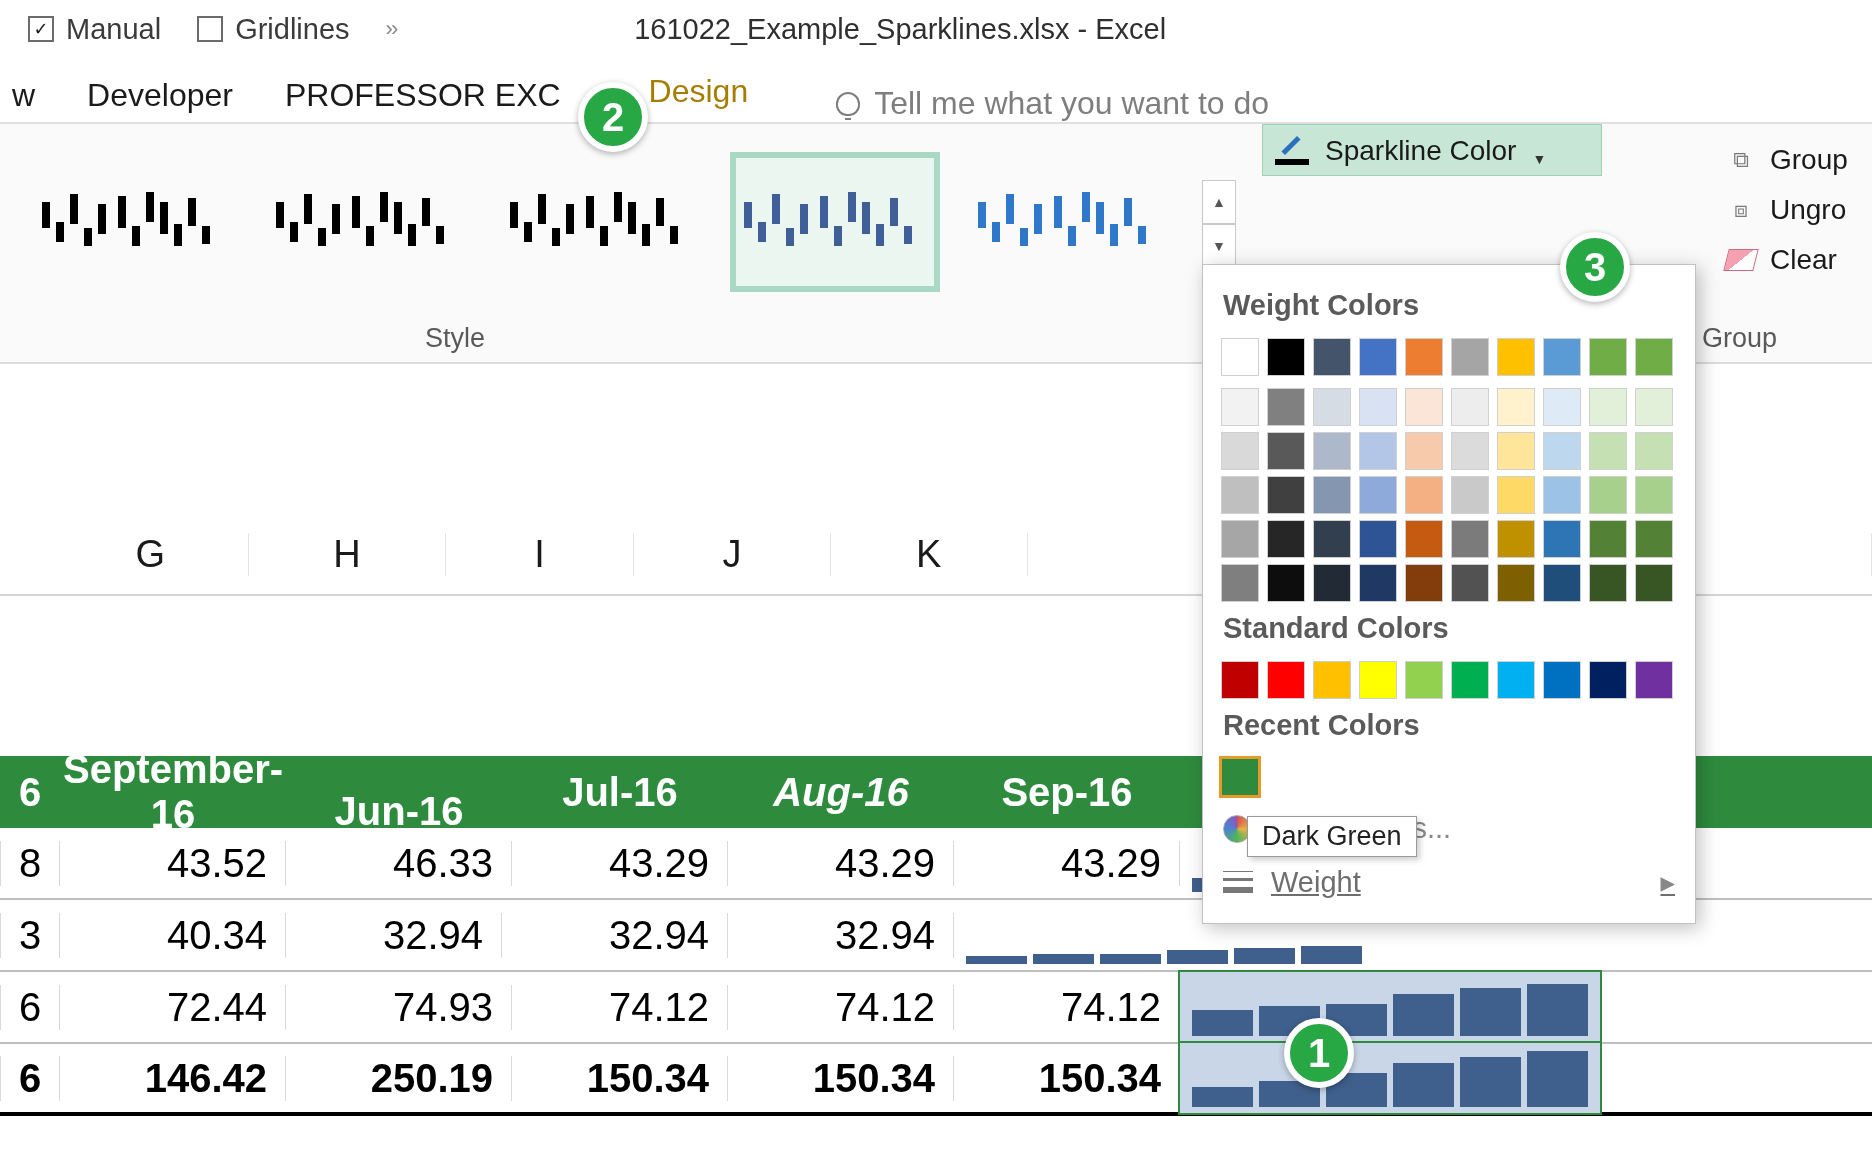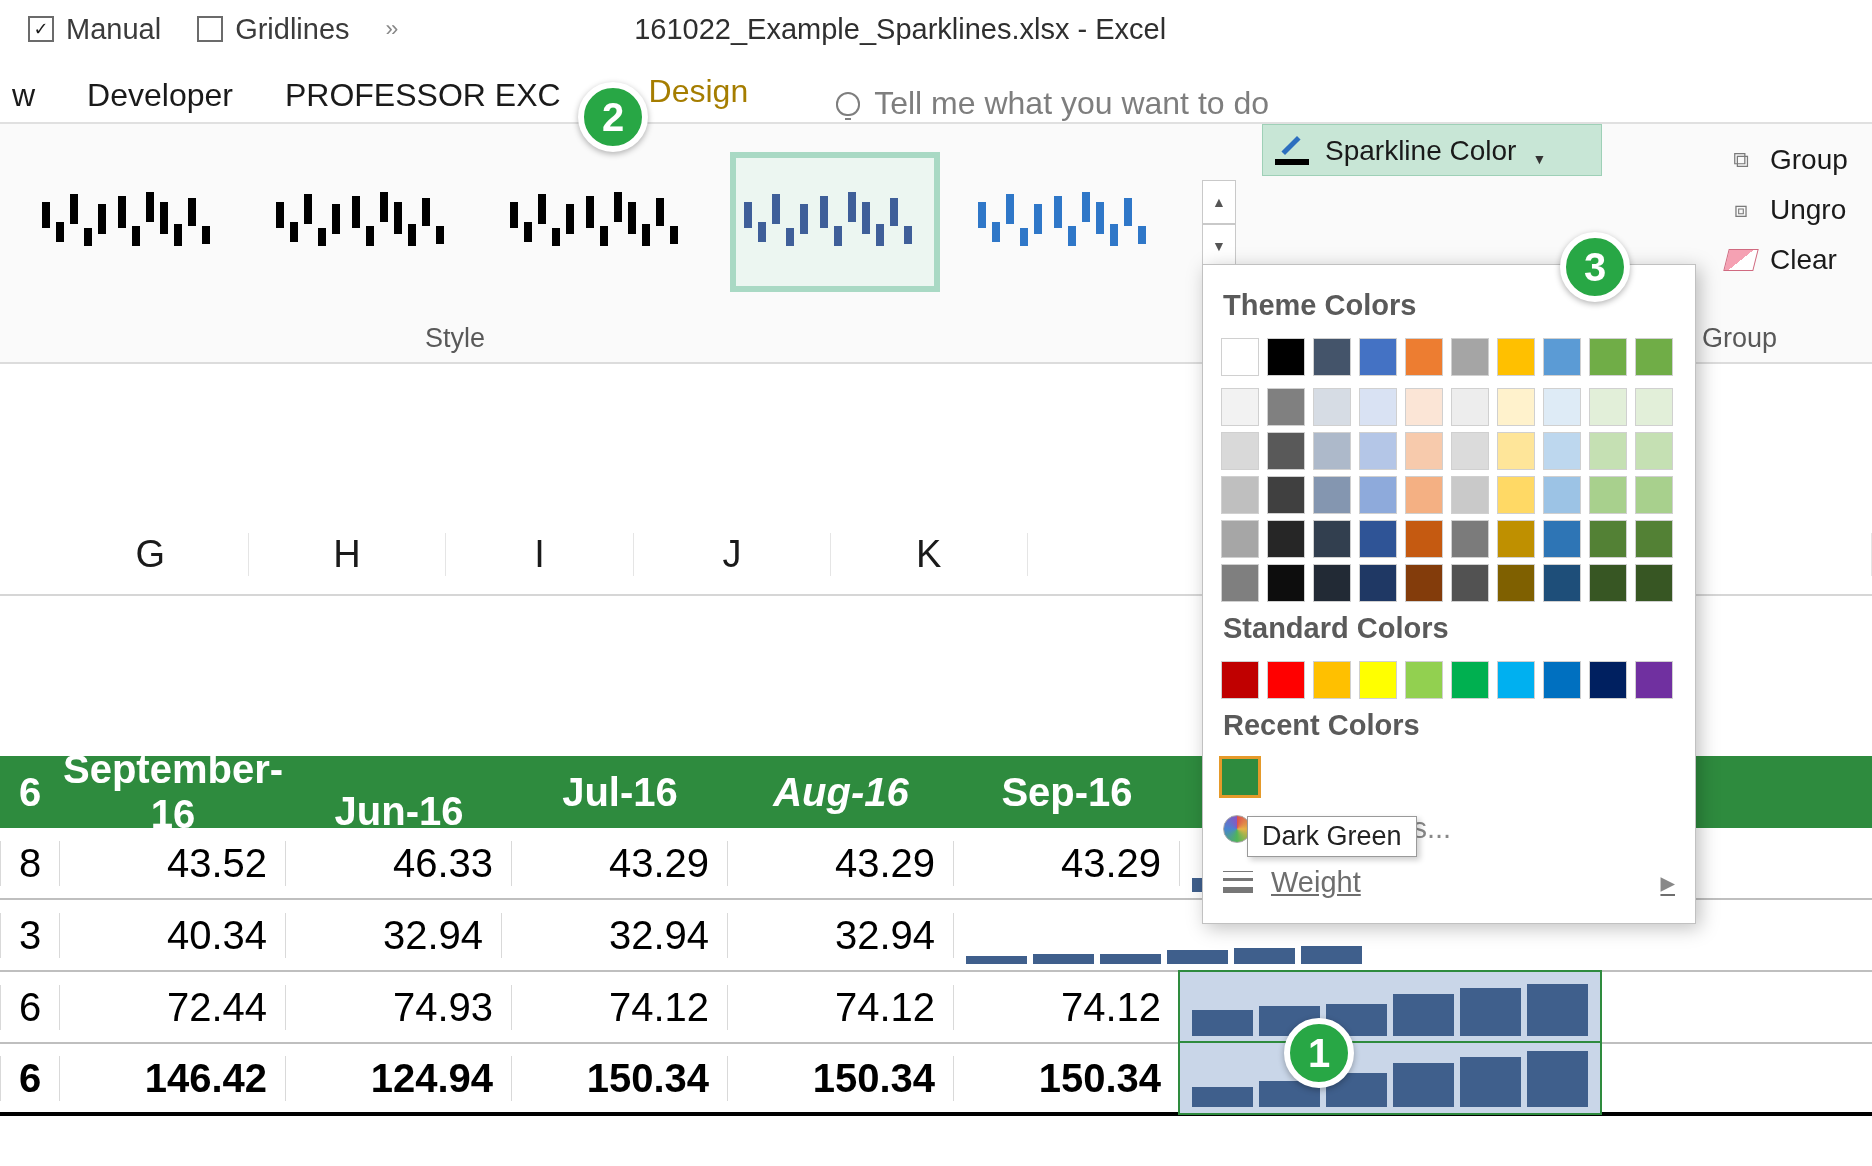--- a/index.html
+++ b/index.html
@@ -491,21 +491,21 @@
       </div>
     <div class="row">
         <span class="eraser"></span>
         <span>Clear</span>
       </div>
     <div class="grp-label" style="left:0">Group</div>
   </div>
 </div>
 
 <div class="color-popup">
-  <div class="cp-head">Theme Colors</div>
+  <div class="cp-head">Weight Colors</div>
   <div id="theme1" class="cp-row">
       <div class="sw" style="background: rgb(255, 255, 255);"></div>
       <div class="sw" style="background: rgb(0, 0, 0);"></div>
       <div class="sw" style="background: rgb(68, 84, 106);"></div>
       <div class="sw" style="background: rgb(68, 114, 196);"></div>
       <div class="sw" style="background: rgb(237, 125, 49);"></div>
       <div class="sw" style="background: rgb(165, 165, 165);"></div>
       <div class="sw" style="background: rgb(255, 192, 0);"></div>
       <div class="sw" style="background: rgb(91, 155, 213);"></div>
       <div class="sw" style="background: rgb(112, 173, 71);"></div>
@@ -677,21 +677,21 @@
             <span style="height: 32px;"></span>
             <span style="height: 42px;"></span>
             <span style="height: 48px;"></span>
             <span style="height: 52px;"></span>
           </div>
         </div>
       </div>
       <div class="data-row totals">
         <div class="dc first" style="width: 60px;">6</div>
         <div class="dc" style="width: 226px;">146.42</div>
-        <div class="dc" style="width: 226px;">124.94</div>
+        <div class="dc" style="width: 226px;">250.19</div>
         <div class="dc" style="width: 216px;">150.34</div>
         <div class="dc" style="width: 226px;">150.34</div>
         <div class="dc" style="width: 226px;">150.34</div>
         <div class="spark-cell sel" style="width: 420px;">
           <div class="sbar">
             <span style="height: 20px;"></span>
             <span style="height: 26px;"></span>
             <span style="height: 34px;"></span>
             <span style="height: 44px;"></span>
             <span style="height: 50px;"></span>

